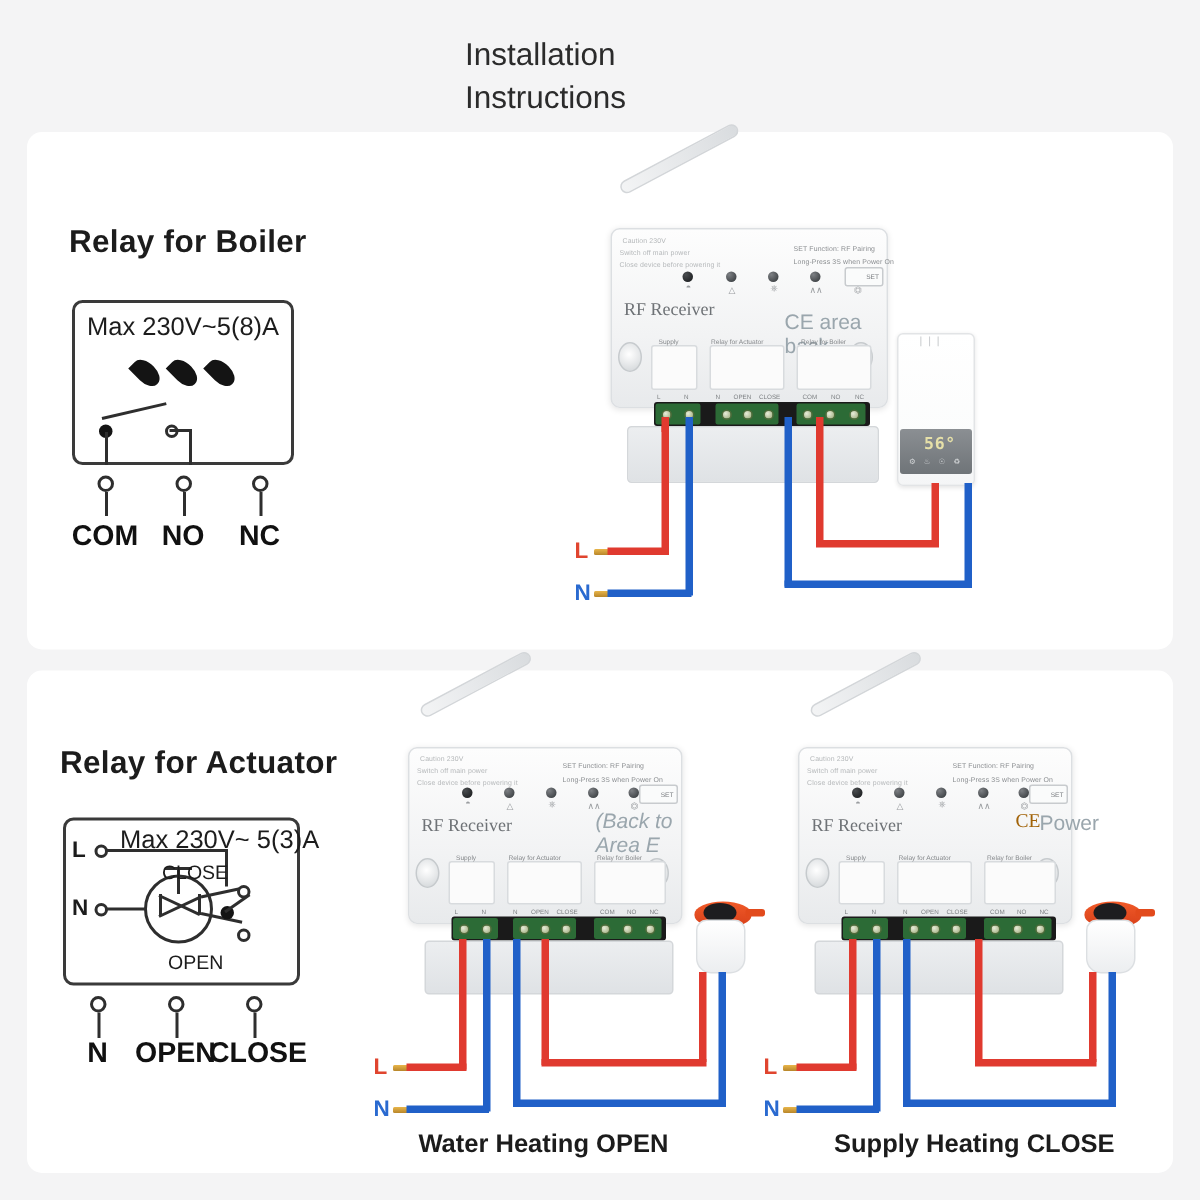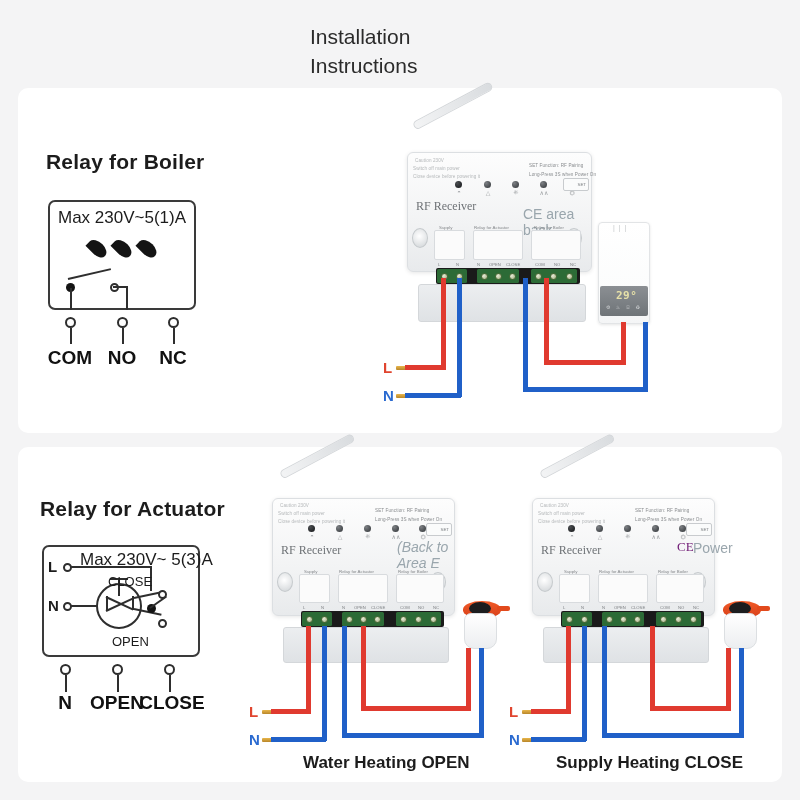--- a/index.html
+++ b/index.html
@@ -221,21 +221,21 @@
   .dev-overlay-note {
     position:absolute;
     font-size:14px;
     color:#9aa6ad;
     white-space:nowrap;
     line-height:16px;
   }
   .dev-ce {
     position:absolute;
     font-family:"Liberation Serif", serif;
-    color:#701a75;
+    color:#a16207;
     white-space:nowrap;
   }
 
   
   .boiler {
     position:absolute;
     background:linear-gradient(180deg,#ffffff 0%,#fbfcfc 70%,#f4f5f6 100%);
     border:1px solid #e2e4e6;
     border-radius:4px;
     box-shadow:0 1px 3px rgba(0,0,0,.10);
@@ -318,21 +318,21 @@
 </head>
 <body>
 
 <div id="page-title">Installation Instructions</div>
 
 <div class="card" id="card-boiler"></div>
 
 <div class="section-heading" style="left:46px; top:150px;">Relay for Boiler</div>
 
 <div class="schem" style="left:48px; top:200px; width:148px; height:110px;"></div>
-<div class="schem-title" style="left:58px; top:208px;">Max 230V~5(1)A</div>
+<div class="schem-title" style="left:58px; top:208px;">Max 230V~5(8)A</div>
 
 <div class="flame" style="left:91px;  top:238px;"></div>
 <div class="flame" style="left:116px; top:238px;"></div>
 <div class="flame" style="left:141px; top:238px;"></div>
 
 <div class="dot" style="left:66px;  top:283px;"></div>
 <div class="wire" style="left:68px; top:278px; width:44px; height:2.2px; transform:rotate(-13deg); transform-origin:left center;"></div>
 <div class="ring" style="left:110px; top:283px;"></div>
 <div class="wire" style="left:69.5px; top:288px; width:2.2px; height:22px;"></div>
 <div class="wire" style="left:126px;  top:288px; width:2.2px; height:22px;"></div>
@@ -411,21 +411,21 @@
   <i class="dev-term-screw"></i>
     <i class="dev-term-screw"></i>
     <i class="dev-term-screw"></i>
 </div>
 
 <div class="dev-base" style="left:418px; top:284px; width:168px; height:38px;"></div>
 
 <div class="boiler" style="left:598px; top:222px; width:52px; height:102px;"></div>
 <div class="boiler-vent" style="left:613px; top:224px;">| | |</div>
 <div class="boiler-display" style="left:600px; top:286px; width:48px; height:30px;"></div>
-<div class="boiler-temp" style="left:616px; top:289px;">29°</div>
+<div class="boiler-temp" style="left:616px; top:289px;">56°</div>
 <div class="boiler-icons" style="left:606px; top:304px;">⚙ ♨ ☉ ♻</div>
 
 <div class="cab cab-tip" style="left:396px; top:366px; width:10px; height:4px;"></div>
 <div class="cab cab-L" style="left:405px; top:365px; width:41px; height:5px;"></div>
 <div class="cab cab-L" style="left:441px; top:284px; width:5px; height:85px;"></div>
 <div class="cab cab-L" style="left:441px; top:278px; width:5px; height:10px;"></div>
 <div class="cab-lbl lbl-L" style="left:383px; top:359px;">L</div>
 
 <div class="cab cab-tip" style="left:396px; top:394px; width:10px; height:4px;"></div>
 <div class="cab cab-N" style="left:405px; top:393px; width:56px; height:5px;"></div>
@@ -655,14 +655,14 @@
 <div class="cab-lbl lbl-N" style="left:509px; top:731px;">N</div>
 
 <div class="cab cab-N" style="left:602px; top:626px; width:5px; height:111px;"></div>
 <div class="cab cab-N" style="left:602px; top:733px; width:142px; height:5px;"></div>
 <div class="cab cab-N" style="left:739px; top:648px; width:5px; height:88px;"></div>
 
 <div class="cab cab-L" style="left:650px; top:626px; width:5px; height:84px;"></div>
 <div class="cab cab-L" style="left:650px; top:706px; width:81px; height:5px;"></div>
 <div class="cab cab-L" style="left:726px; top:648px; width:5px; height:60px;"></div>
 
-<div class="caption-bottom" style="left:279px; top:753px;margin-left:24px;">Water Heating OPEN</div>
+<div class="caption-bottom" style="left:279px; top:753px;">Water Heating OPEN</div>
 <div class="caption-bottom" style="left:556px; top:753px;">Supply Heating CLOSE</div>
 
 </body></html>

